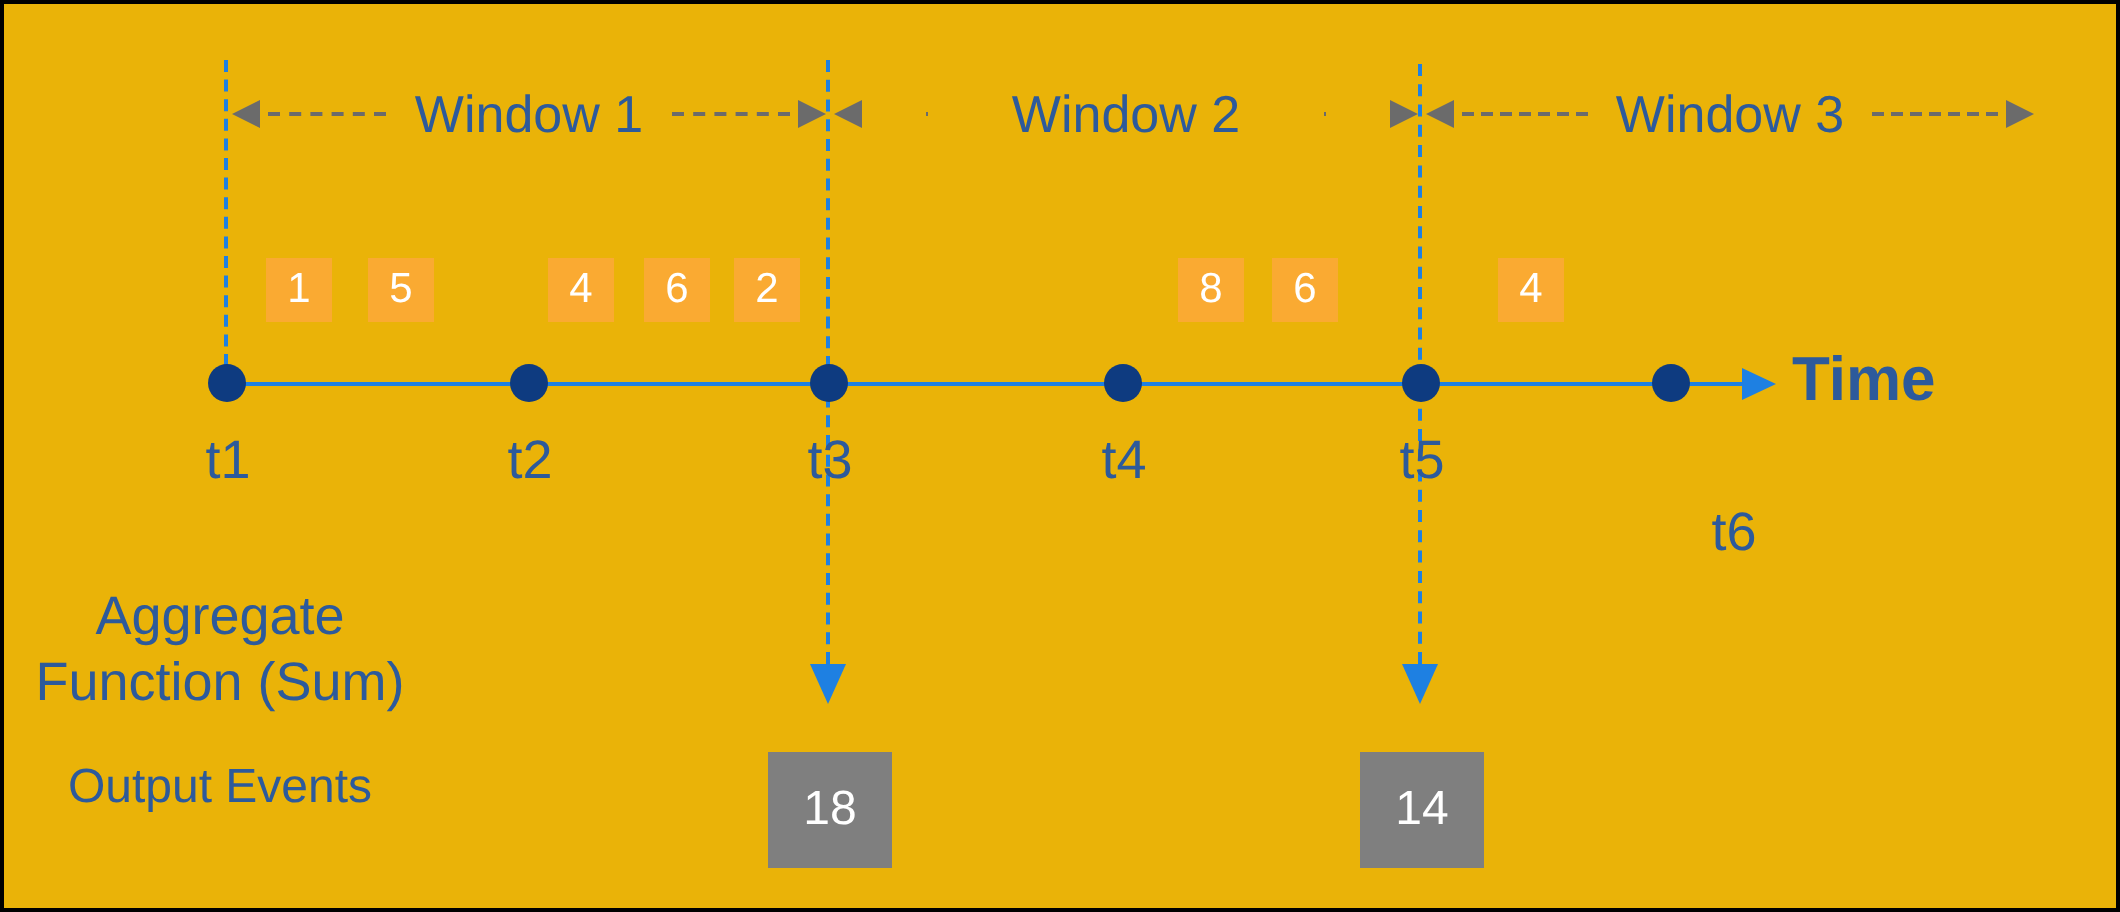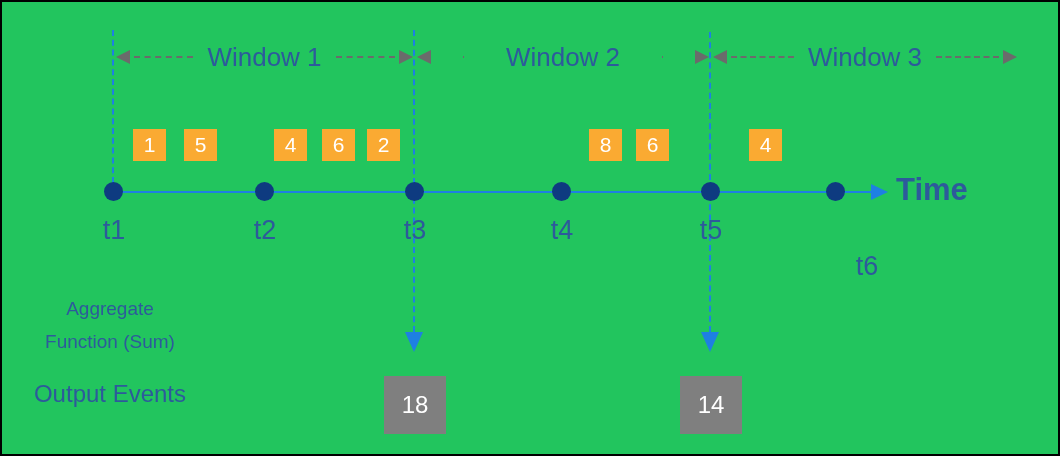--- a/index.html
+++ b/index.html
@@ -9,21 +9,21 @@
     --event-orange: #faaa32;
     --gray-arrow: #6b6b6b;
     --gray-box: #7f7f7f;
     --canvas-border: #000000;
   }
   html, body { margin: 0; padding: 0; background: #ffffff; }
   .canvas {
     position: relative;
     width: 1060px;
     height: 456px;
-    background: #22c55e;
+    background: #eab308;
     border: 2px solid var(--canvas-border);
     box-sizing: border-box;
     font-family: "Liberation Sans", sans-serif;
     overflow: hidden;
   }
 
   
   .vline {
     position: absolute;
     width: 0;
@@ -150,21 +150,21 @@
   }
   .tk1 { left: 82px; } .tk2 { left: 233px; } .tk3 { left: 383px; }
   .tk4 { left: 530px; } .tk5 { left: 679px; } .tk6 { left: 835px; margin-top: 36px; }
 
   
   .agg-label {
     position: absolute;
     left: 8px; top: 290px;
     width: 200px;
     text-align: center;
-    font-size: 19px;
+    font-size: 27px;
     font-weight: 300;
     line-height: 33px;
     color: var(--text-blue);
     z-index: 3;
   }
   .out-label {
     position: absolute;
     left: 8px; top: 378px;
     width: 200px;
     text-align: center;

